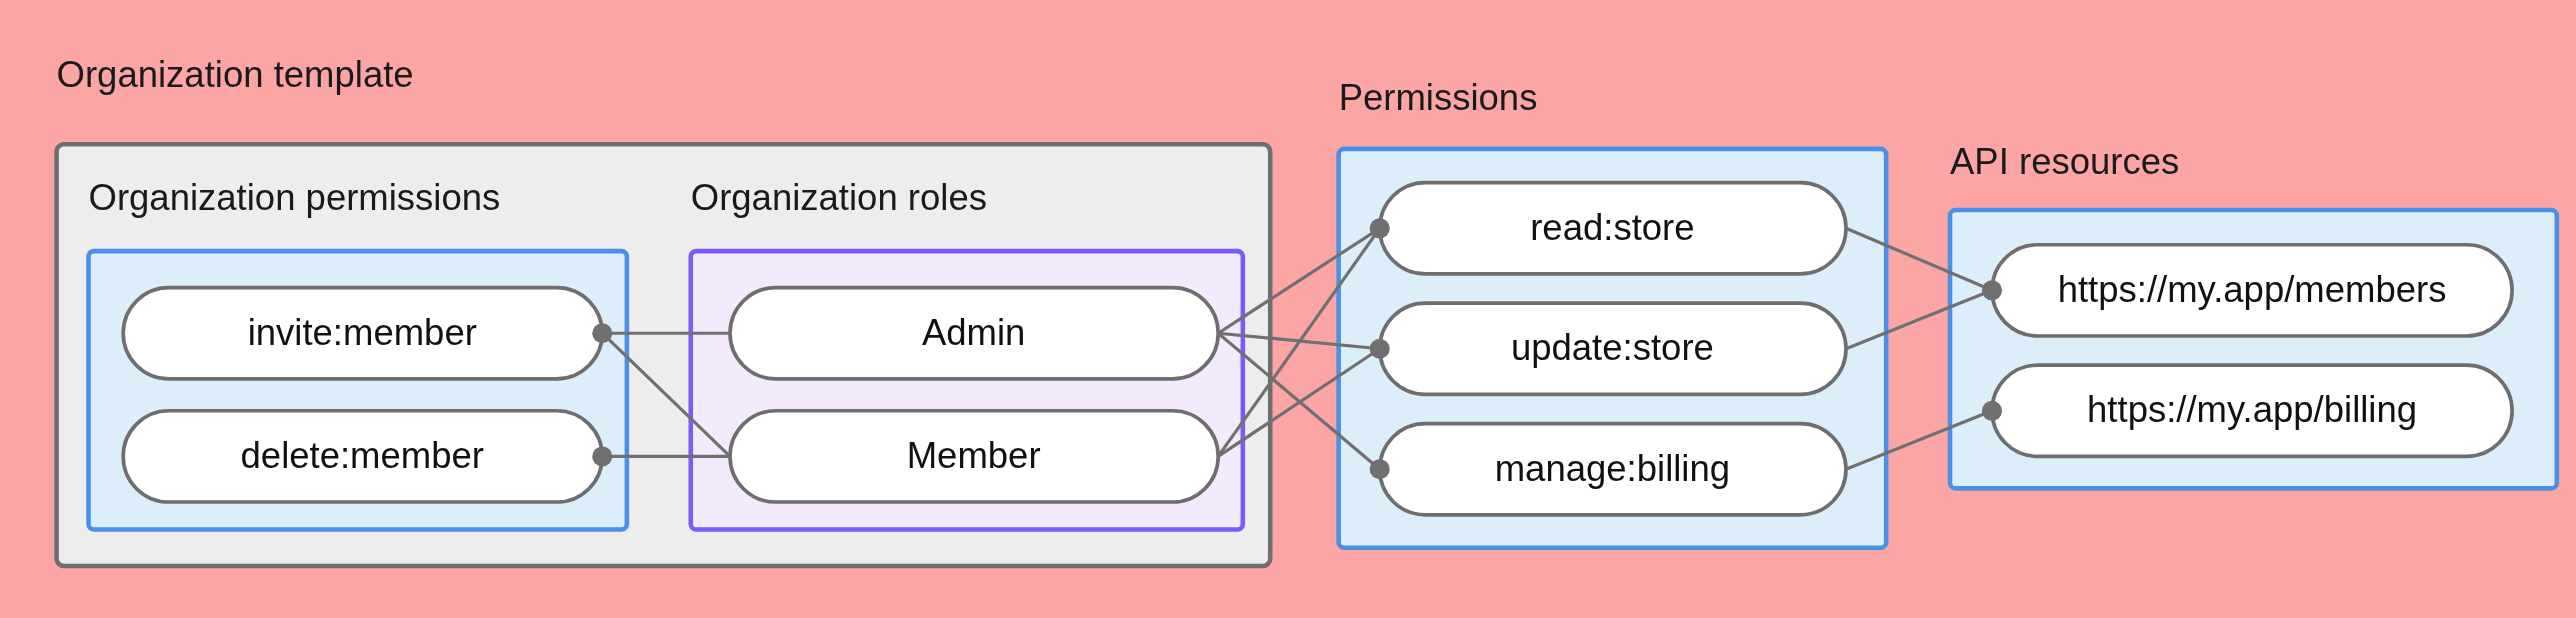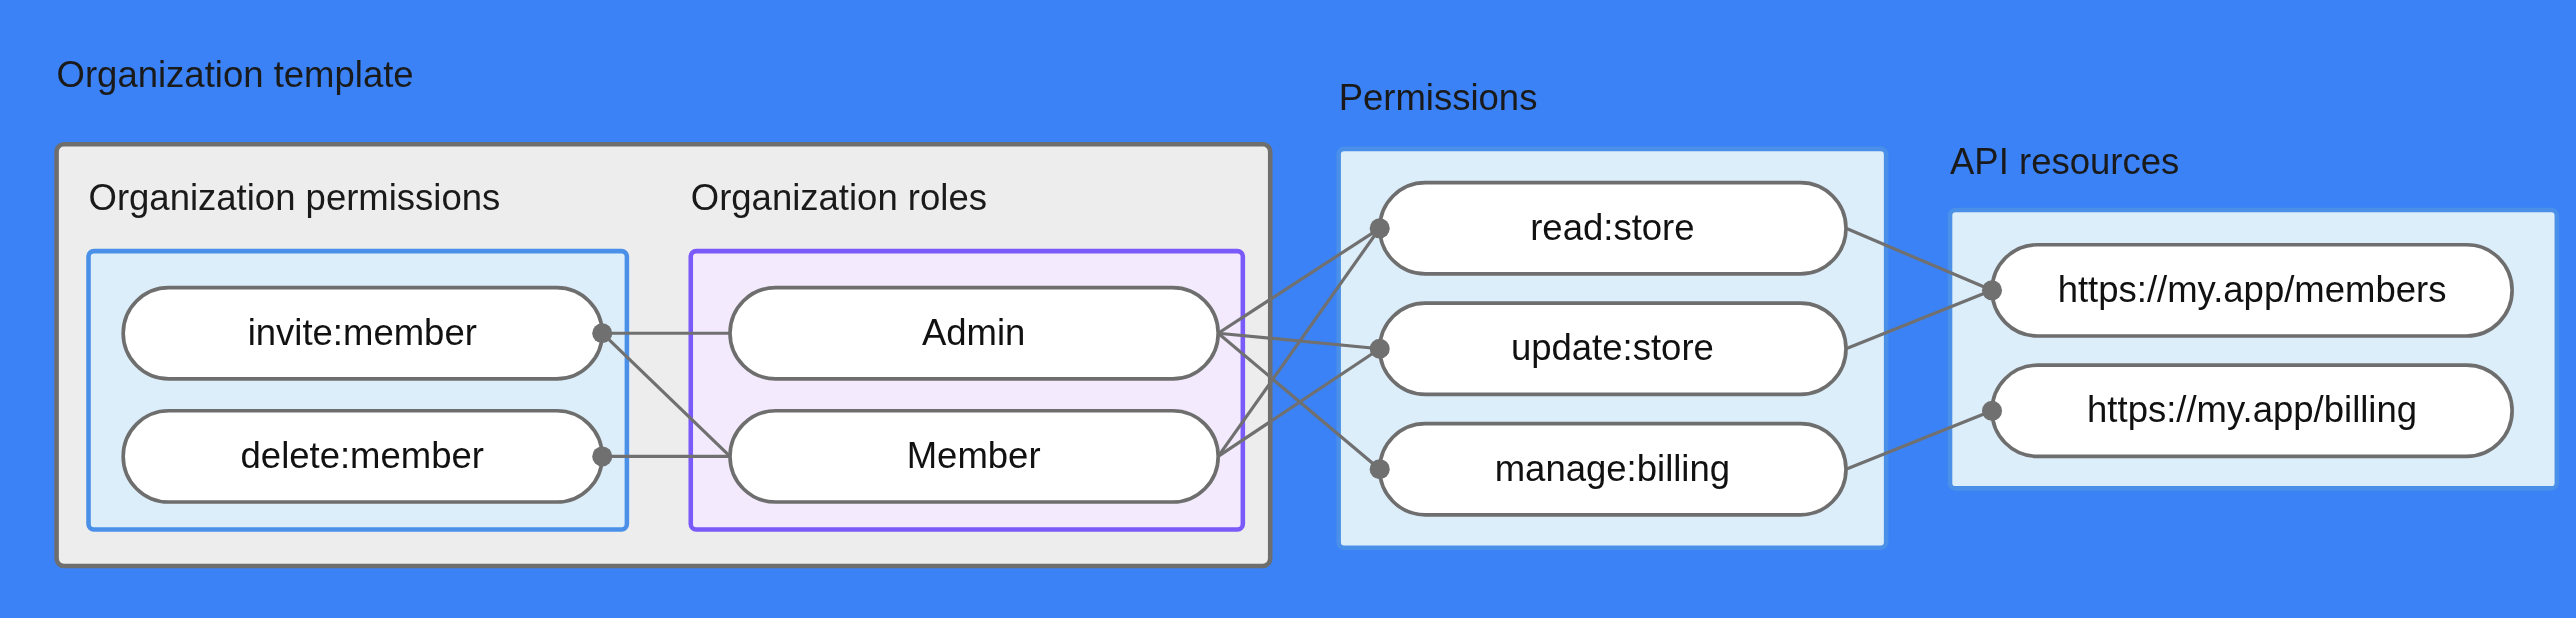--- a/index.html
+++ b/index.html
@@ -10,21 +10,21 @@
   body {
     width: 2576px;
     height: 619px;
     font-family: "Liberation Sans", sans-serif;
     overflow: hidden;
   }
   #diagram-root {
     position: relative;
     width: 2576px;
     height: 619px;
-    background: #3b82f6;
+    background: #fca5a5;
   }
   svg.canvas {
     position: absolute;
     left: 0;
     top: 0;
     width: 2576px;
     height: 619px;
   }
   .grp-title {
     font-size: 40px;

